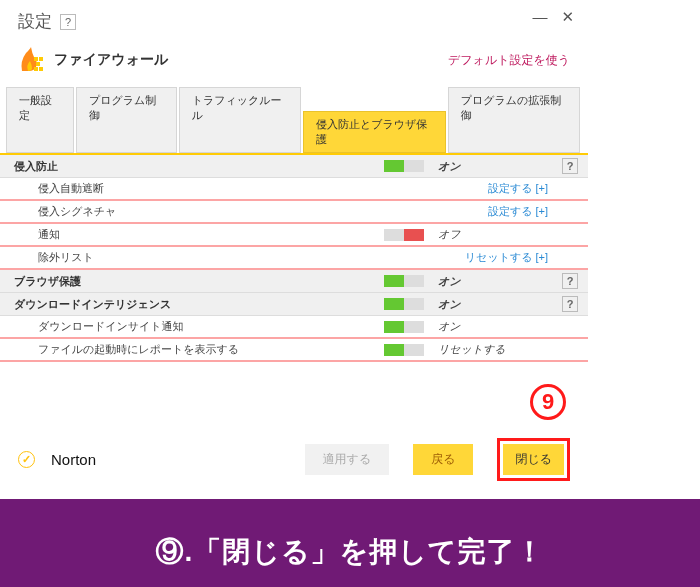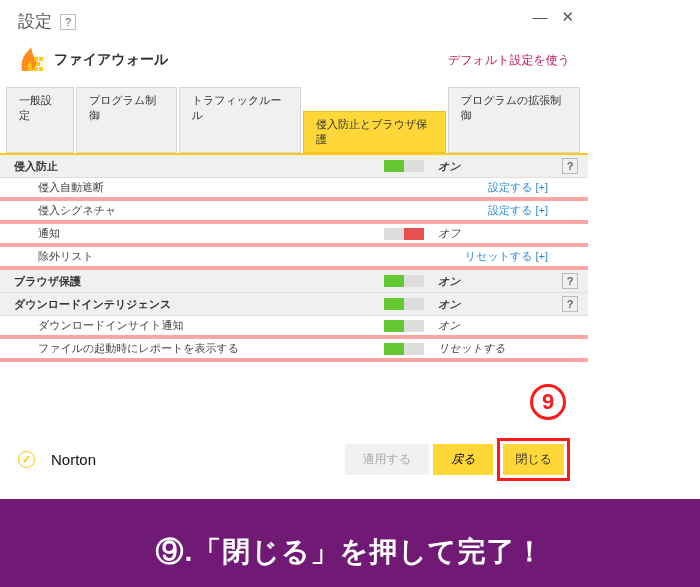--- a/index.html
+++ b/index.html
@@ -11,39 +11,39 @@
   .titlebar-ctrls { position: absolute; top: 8px; right: 14px; display: flex; gap: 14px; color: #555; font-size: 15px; }
   .titlebar-ctrls span { cursor: default; }
   .subheader { display: flex; align-items: center; padding: 8px 18px 14px 18px; }
   .fw-icon { width: 26px; height: 26px; position: relative; margin-right: 10px; }
   .fw-title { font-size: 14px; font-weight: bold; color: #333; }
   .default-link { margin-left: auto; font-size: 12px; color: #be185d; }
   .tabs { display: flex; border-bottom: 2px solid #ffcb05; padding: 0 6px; gap: 0; }
   .tab { padding: 5px 12px; font-size: 11px; color: #333; background: #f0f0f0; border: 1px solid #d6d6d6; margin-right: 2px; cursor: default; }
   .tab.active { background: #ffd738; border-color: #eac32c; font-weight: 500; margin-top: 24px; }
   .rows { }
-  .row { display: flex; align-items: center; height: 23px; padding: 0 14px; font-size: 11px; border-bottom: 4px solid #fca5a5; }
+  .row { display: flex; align-items: center; height: 23px; padding: 0 14px; font-size: 11px; border-bottom: 2px solid #fca5a5; }
   .row.section { background: #f0f0f0; font-weight: bold; color: #333; border-bottom: 1px solid #ddd; }
   .row .label { flex: 0 0 360px; }
   .row.sub .label { padding-left: 24px; font-weight: normal; color: #444; }
   .row .toggle-col { width: 50px; display: flex; justify-content: flex-end; }
   .row .status { flex: 1; padding-left: 14px; color: #444; font-style: italic; }
   .row .action { font-size: 11px; color: #2a8ad4; padding-right: 6px; }
   .row .help-col { width: 20px; text-align: right; }
   .toggle { width: 40px; height: 12px; background: #ddd; position: relative; }
   .toggle.on::before { content: ''; position: absolute; left: 0; top: 0; width: 20px; height: 12px; background: #64c832; }
   .toggle.off::before { content: ''; position: absolute; right: 0; top: 0; width: 20px; height: 12px; background: #e85050; }
   .footer { padding: 16px 18px 18px 18px; display: flex; align-items: center; position: relative; }
   .norton-logo { display: flex; align-items: center; gap: 16px; font-size: 15px; font-weight: 500; color: #111; }
   .check-circ { width: 17px; height: 17px; border: 1.6px solid #ffc20e; border-radius: 50%; display: inline-flex; align-items: center; justify-content: center; }
   .check-circ::after { content: '✓'; font-size: 11px; color: #ffc20e; font-weight: bold; }
-  .btns { margin-left: auto; display: flex; gap: 4px; align-items: center; }
+  .btns { margin-left: auto; display: flex; gap: 24px; align-items: center; }
   .btn { padding: 7px 18px; font-size: 12px; border: none; cursor: default; }
   .btn-apply { background: #f1f1f1; color: #aaa; }
-  .btn-back { background: #ffd738; color: #000000; font-style: italic; }
+  .btn-back { background: #ffd738; color: #a16207; }
   .btn-close-wrap { border: 3px solid #ff1a1a; padding: 3px; }
   .btn-close { background: #ffd738; color: #333; padding: 7px 12px; font-size: 12px; border: none; }
   .step-badge { position: absolute; top: -38px; right: 22px; width: 36px; height: 36px; border: 3px solid #ff1a1a; border-radius: 50%; display: flex; align-items: center; justify-content: center; color: #ff1a1a; font-size: 22px; font-weight: bold; background: #fff; }
   .caption-bar { background: #701a75; color: #fff; padding: 34px 20px; text-align: center; font-size: 28px; font-weight: bold; letter-spacing: 1px; }
 </style>
 </head>
 <body>
 
 <div class="window">
 

